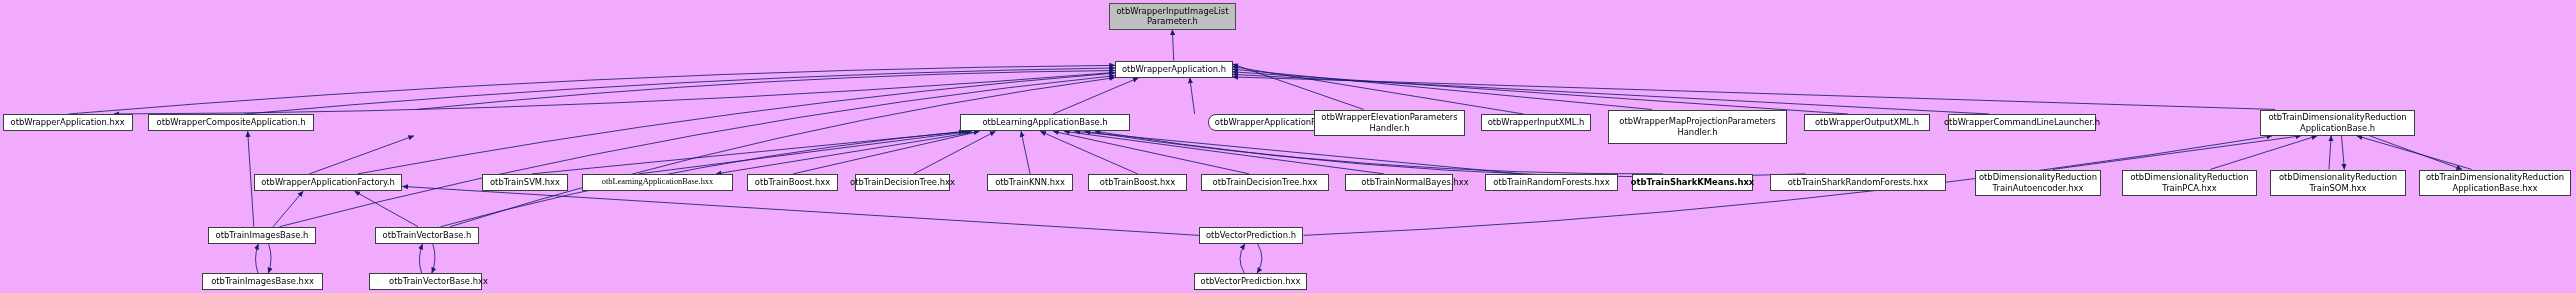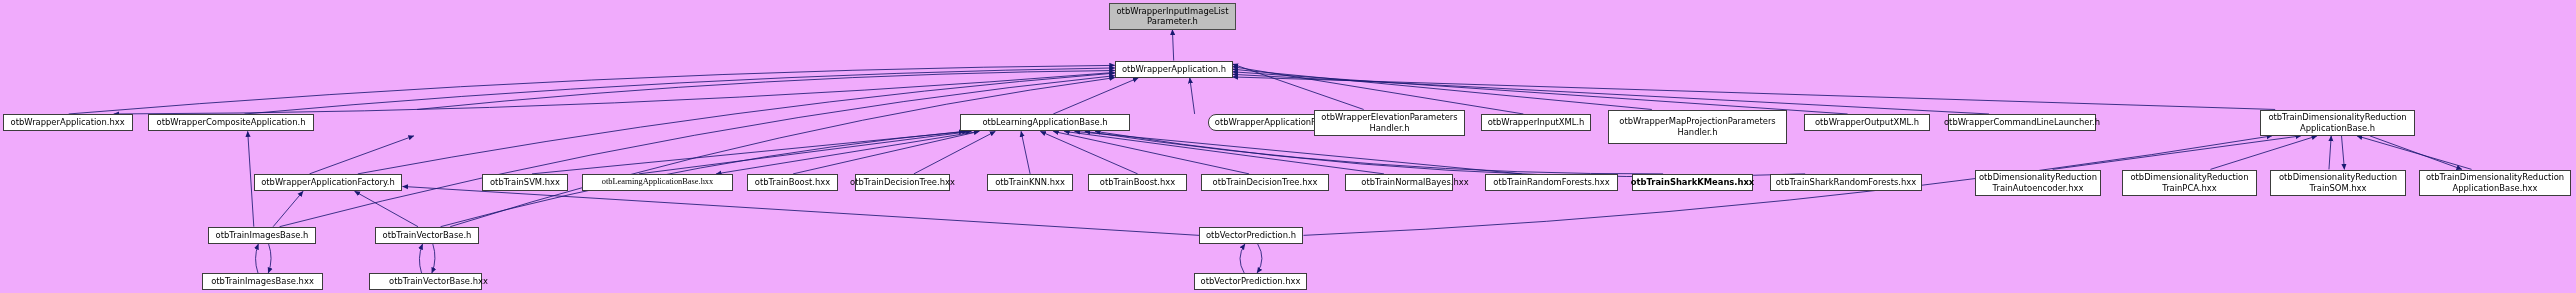--- a/index.html
+++ b/index.html
@@ -91,21 +91,21 @@
     <div class="node" style="left: 482px; top: 174px; width: 86px; height: 17.4px;">otbTrainSVM.hxx</div>
     <div class="node" style="left: 582px; top: 174px; width: 151px; height: 17.4px; font-family: Liberation Serif, serif;">otbLearningApplicationBase.hxx</div>
     <div class="node" style="left: 747px; top: 174px; width: 91px; height: 17.4px;">otbTrainBoost.hxx</div>
     <div class="node" style="left: 855px; top: 174px; width: 95px; height: 17.4px;">otbTrainDecisionTree.hxx</div>
     <div class="node" style="left: 987px; top: 174px; width: 86px; height: 17.4px;">otbTrainKNN.hxx</div>
     <div class="node" style="left: 1088px; top: 174px; width: 99px; height: 17.4px;">otbTrainBoost.hxx</div>
     <div class="node" style="left: 1201px; top: 174px; width: 128px; height: 17.4px;">otbTrainDecisionTree.hxx</div>
     <div class="node" style="left: 1345px; top: 174px; width: 108px; height: 17.4px; padding-left: 32px;">otbTrainNormalBayes.hxx</div>
     <div class="node" style="left: 1485px; top: 174px; width: 133px; height: 17.4px;">otbTrainRandomForests.hxx</div>
     <div class="node" style="left: 1632px; top: 174px; width: 121px; height: 17.4px; font-weight: bold;">otbTrainSharkKMeans.hxx</div>
-    <div class="node" style="left: 1770px; top: 174px; width: 152px; height: 17.4px;">otbTrainSharkRandomForests.hxx</div>
+    <div class="node" style="left: 1770px; top: 174px; width: 176px; height: 17.4px;">otbTrainSharkRandomForests.hxx</div>
     <div class="node" style="left: 1975px; top: 170px; width: 126px; height: 26.4px;">otbDimensionalityReduction
 TrainAutoencoder.hxx</div>
     <div class="node" style="left: 2122px; top: 170px; width: 135px; height: 26.4px;">otbDimensionalityReduction
 TrainPCA.hxx</div>
     <div class="node" style="left: 2270px; top: 170px; width: 136px; height: 26.4px;">otbDimensionalityReduction
 TrainSOM.hxx</div>
     <div class="node" style="left: 2419px; top: 170px; width: 152px; height: 26.4px;">otbTrainDimensionalityReduction
 ApplicationBase.hxx</div>
     <div class="node" style="left: 208px; top: 227px; width: 108px; height: 17.4px;">otbTrainImagesBase.h</div>
     <div class="node" style="left: 375px; top: 227px; width: 104px; height: 17.4px;">otbTrainVectorBase.h</div>

